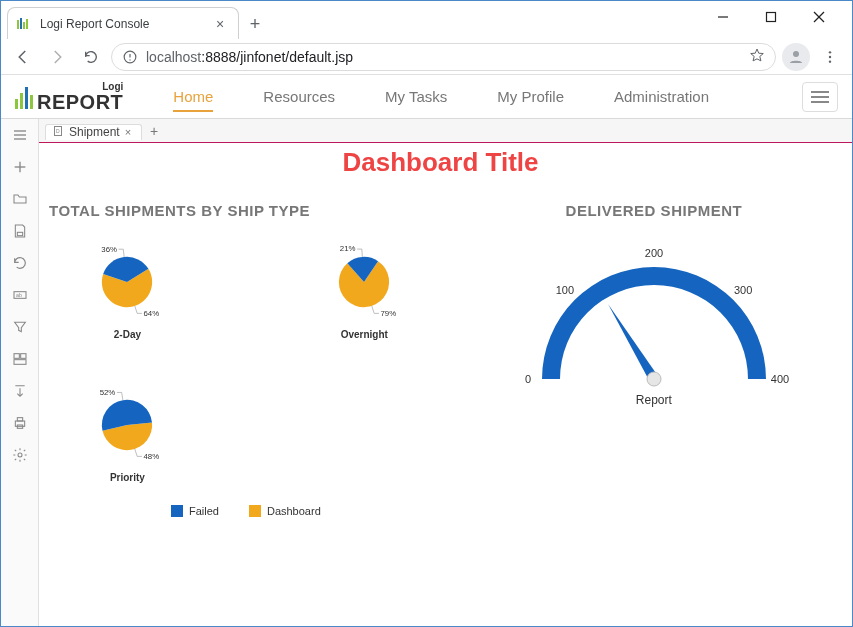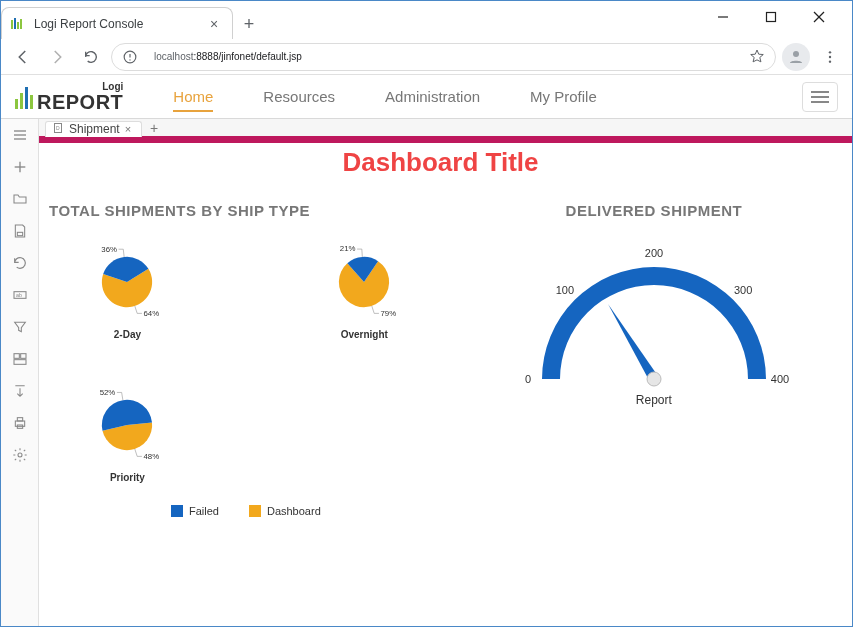--- a/index.html
+++ b/index.html
@@ -1,34 +1,34 @@
 <!DOCTYPE html>
 <html><head>
 <meta charset="utf-8">
 <style>
   * { box-sizing: border-box; margin: 0; padding: 0; font-family: "Segoe UI", Arial, sans-serif; }
   html, body { width: 853px; height: 627px; overflow: hidden; background: #fff; }
   .window { width: 853px; height: 627px; border: 1px solid #4a88c7; background: #fff; display: flex; flex-direction: column; }
   
   .titlebar { height: 38px; background: #fff; display: flex; align-items: flex-start; }
-  .tabstrip { display: flex; align-items: center; height: 38px; gap: 2px; }
+  .tabstrip { display: flex; align-items: center; height: 38px; padding-left: 6px; gap: 2px; }
   .browser-tab { display: flex; align-items: center; height: 32px; margin-top: 6px; background: #f1f3f4; border: 1px solid #d0d0d0; border-bottom: none; border-radius: 8px 8px 0 0; padding: 0 10px 0 8px; gap: 8px; width: 232px; position: relative; }
   .browser-tab.active { background: #fff; }
   .tab-favicon { width: 16px; height: 16px; display: flex; align-items: center; justify-content: center; }
   .tab-favicon svg { width: 16px; height: 16px; }
   .tab-title { font-size: 12px; color: #3c4043; flex: 1; white-space: nowrap; overflow: hidden; }
   .tab-close { font-size: 14px; color: #5f6368; width: 16px; height: 16px; display:flex;align-items:center;justify-content:center;border-radius:50%; }
   .newtab-btn { width: 28px; height: 28px; margin-top: 8px; display:flex;align-items:center;justify-content:center; color:#5f6368; font-size:18px;}
   .win-controls { margin-left: auto; display: flex; align-items: center; height: 30px; gap: 22px; padding-right: 20px; padding-top:2px;}
   .win-btn { width: 26px; height: 26px; display:flex;align-items:center;justify-content:center; color:#222;}
   
   .urlbar-row { height: 36px; background:#fff; display:flex; align-items:center; padding:0 8px; gap:6px; border-bottom:1px solid #e0e0e0;}
   .nav-btn { width:28px;height:28px;display:flex;align-items:center;justify-content:center;color:#5f6368;border-radius:50%;}
   .nav-btn.disabled { color:#b0b0b0; }
-  .omnibox { flex:1; height:28px; border:1px solid #dcdcdc; border-radius:14px; display:flex; align-items:center; padding:0 10px; gap:16px; font-size:10px; color:#202124;}
+  .omnibox { flex:1; height:28px; border:1px solid #dcdcdc; border-radius:14px; display:flex; align-items:center; padding:0 10px; gap:8px; font-size:14px; color:#202124;}
   .omnibox .secure { color:#5f6368; width:16px; height:16px; display:flex;align-items:center;justify-content:center;}
   .omnibox .url-host { color:#5f6368;}
   .omnibox .url-rest { color:#202124;}
   .omnibox .star { margin-left:auto; color:#5f6368;}
   .avatar-btn { width:28px;height:28px;border-radius:50%;background:#e8eaed;color:#5f6368;display:flex;align-items:center;justify-content:center;}
   .menu-btn { width:28px;height:28px;display:flex;align-items:center;justify-content:center;color:#5f6368;}
   
   .app-header { height: 44px; border-bottom:1px solid #d9d9d9; display:flex; align-items:center; padding:0 14px; background:#fff;}
   .logo { display:flex; align-items:center; gap:4px;}
   .logo-bars { display:flex; align-items:flex-end; gap:2px; height:24px;}
@@ -165,22 +165,23 @@
           <span style="height:14px"></span>
       </div>
       <div class="logo-text">
         <small>Logi</small>
         <strong>REPORT</strong>
       </div>
     </div>
     <div class="nav">
       <a href="#" class="active">Home</a>
       <a href="#">Resources</a>
+      <a href="#">My Tasks</a>
+      <a href="#">My Profile</a>
       <a href="#">Administration</a>
-      <a href="#">My Profile</a>
     </div>
     <div class="burger">
         <span></span>
         <span></span>
         <span></span>
       </div>
   </div>
 
   <div class="body-area">
 
@@ -247,21 +248,21 @@
       <div class="tool">
           <svg width="16" height="16" viewBox="0 0 24 24">
             <circle cx="12" cy="12" r="3" fill="none" stroke="#888" stroke-width="1.6"></circle>
             <path d="M12 2v3M12 19v3M4.2 4.2l2.1 2.1M17.7 17.7l2.1 2.1M2 12h3M19 12h3M4.2 19.8l2.1-2.1M17.7 6.3l2.1-2.1" stroke="#888" stroke-width="1.6"></path>
           </svg>
         </div>
     </div>
 
     <div class="canvas">
 
-      <div style="display:flex;align-items:center;height:24px;margin:-10px -20px 4px -10px;background:#f6f6f6;border-bottom:7px solid #be185d;padding-left:6px;">
+      <div style="display:flex;align-items:center;height:24px;margin:-10px -20px 4px -10px;background:#f6f6f6;border-bottom:1px solid #be185d;padding-left:6px;">
         <div class="doc-tab">
           <span><svg width="12" height="12" viewBox="0 0 24 24">
                 <rect x="5" y="3" width="14" height="18" fill="none" stroke="#888" stroke-width="2"></rect>
                 <text x="8" y="16" font-size="10" fill="#888">D</text>
               </svg></span>
           <span>Shipment</span>
           <span class="doc-close">×</span>
         </div>
         <div class="doc-add">+</div>
       </div>

